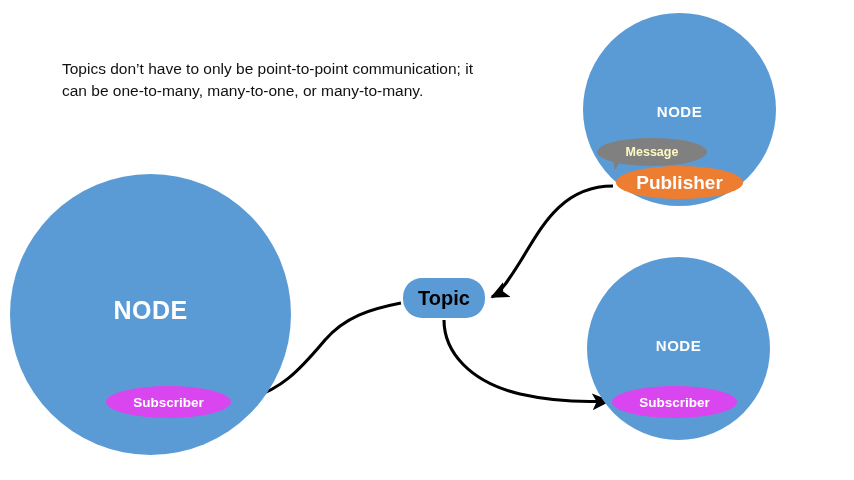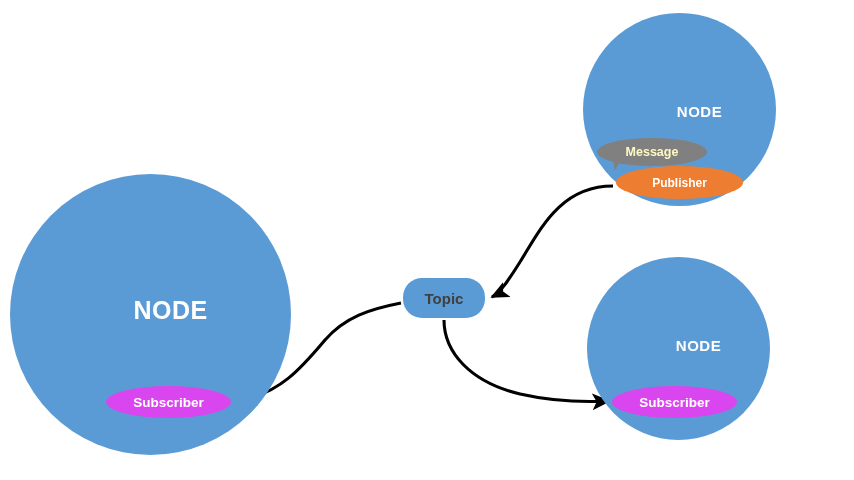--- a/index.html
+++ b/index.html
@@ -45,21 +45,20 @@
     background: #5B9BD5;
   }
   .node-label {
     position: absolute;
     left: 0;
     width: 100%;
     text-align: center;
     color: #ffffff;
     font-weight: bold;
     letter-spacing: 0.5px;
-    padding-left: 20px;
   }
 
   #node-left {
     left: 10px;
     top: 174px;
     width: 281px;
     height: 281px;
   }
   #node-left .node-label {
     top: 122px;
@@ -98,21 +97,21 @@
     color: #ffffff;
     font-weight: bold;
     white-space: nowrap;
   }
   .pill-sub {
     background: #d946ef;
     font-size: 13.5px;
   }
   .pill-pub {
     background: #ED7D31;
-    font-size: 12px;
+    font-size: 19px;
   }
 
   #sub-left {
     left: 106px;
     top: 386px;
     width: 125px;
     height: 32px;
   }
   #sub-br {
     left: 612px;
@@ -168,30 +167,31 @@
     position: absolute;
     left: 403px;
     top: 278px;
     width: 82px;
     height: 40px;
     background: #5B9BD5;
     border-radius: 19px;
     display: flex;
     align-items: center;
     justify-content: center;
-    color: #404040;
-    font-weight: bold;
-    font-size: 15px;
+    color: #000000;
+    font-weight: bold;
+    font-size: 20px;
   }
 </style>
 </head>
 <body>
 
 <div id="canvas">
 
+  <div class="caption">Topics don’t have to only be point-to-point communication; it can be one-to-many, many-to-one, or many-to-many.</div>
 
   <svg id="edges" viewBox="0 0 854 480">
     <defs>
       <marker id="arrowhead" markerWidth="7" markerHeight="7" refX="5.4" refY="3" orient="auto" markerUnits="strokeWidth">
         <path d="M0,0.3 L6,3 L0,5.7 L1.4,3 Z" fill="#000000"></path>
       </marker>
     </defs>
 
     <path d="M 613,186 C 560,186 540,230 520,262 C 508,281 500,293 492,297" fill="none" stroke="#000000" stroke-width="3.1" marker-end="url(#arrowhead)"></path>
 

